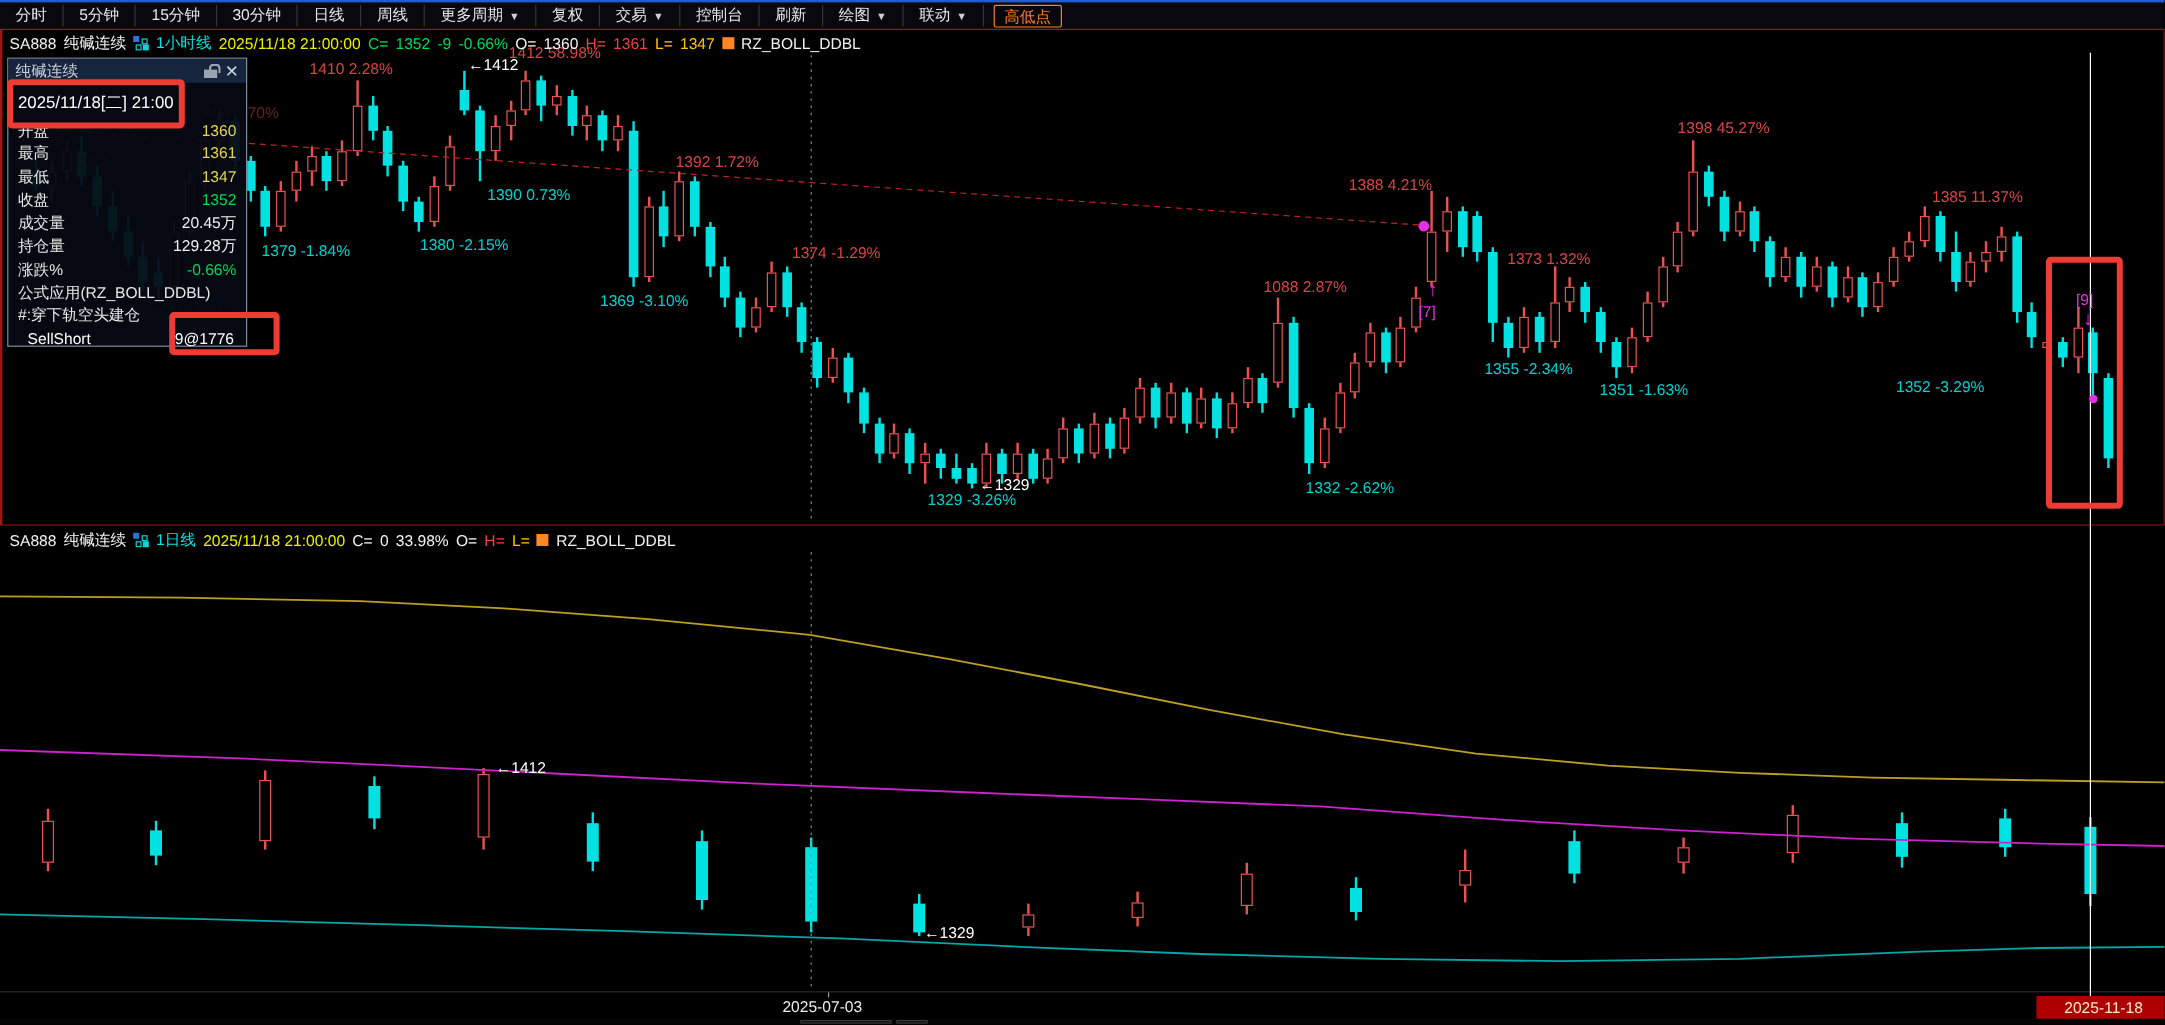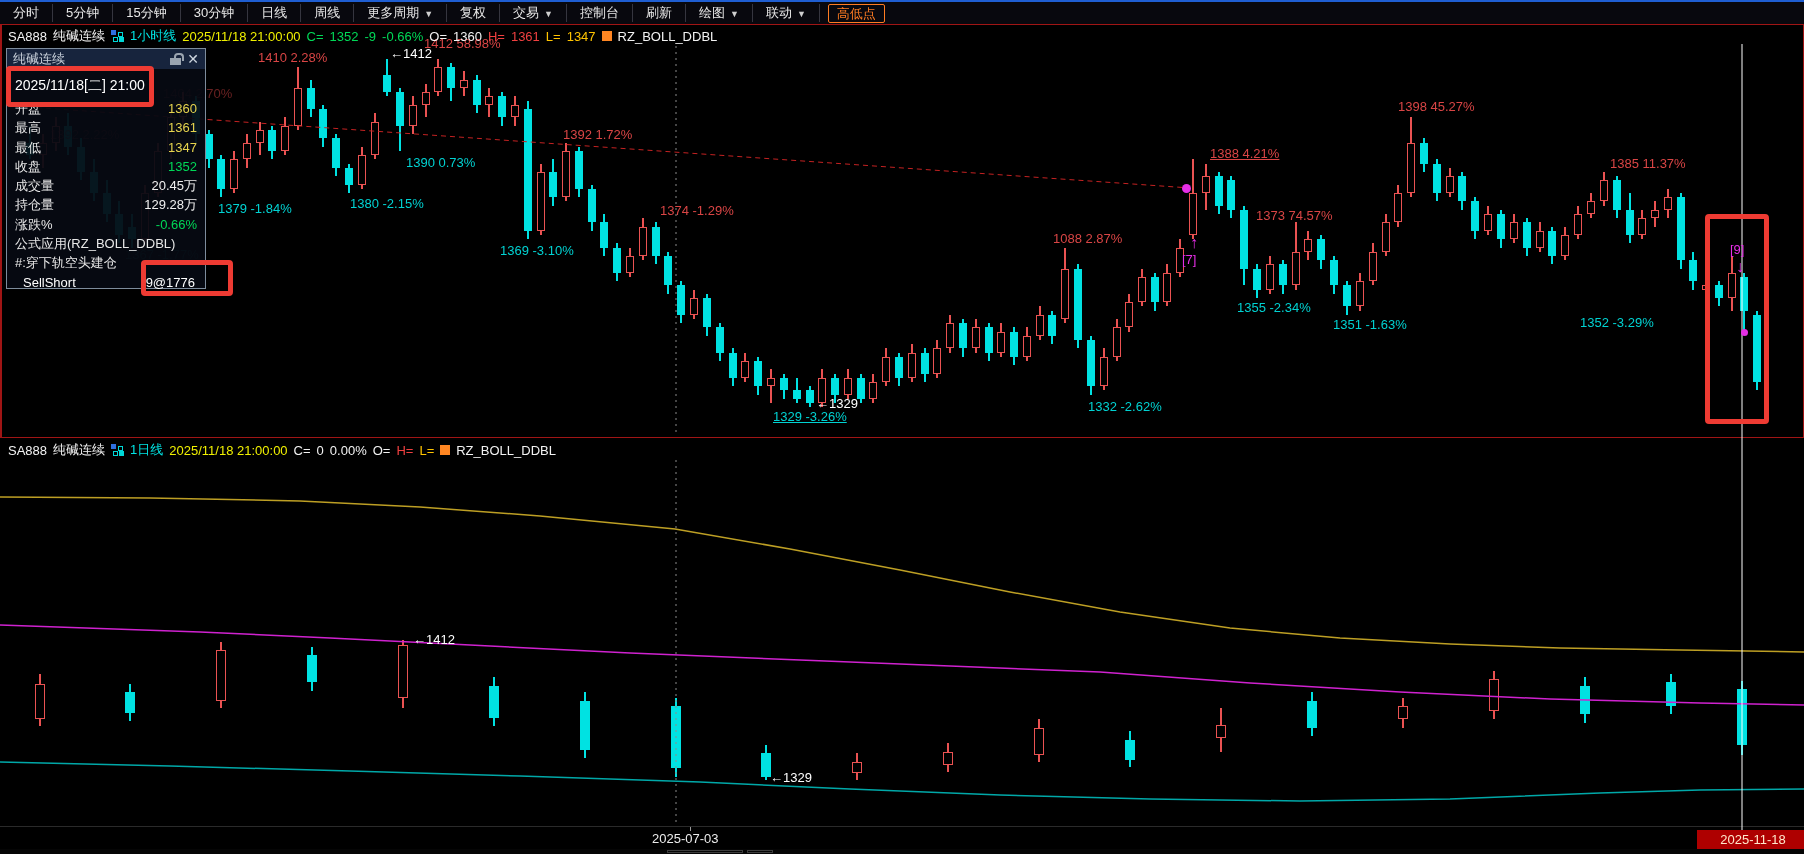--- a/index.html
+++ b/index.html
@@ -496,21 +496,21 @@
     <span class="grid-icon">
         <i class="gi-a"></i>
         <i class="gi-b"></i>
         <i class="gi-c"></i>
         <i class="gi-d"></i>
       </span>
     <span class="ph-period">1日线</span>
     <span class="ph-dt">2025/11/18 21:00:00</span>
     <span class="p2-c">C=</span>
     <span class="p2-c">0</span>
-    <span class="p2-c">0.00%</span>
+    <span class="p2-c">33.98%</span>
     <span class="ph-w">O=</span>
     <span class="ph-h">H=</span>
     <span class="ph-l">L=</span>
     <span class="ind-square"></span>
     <span class="ph-w">RZ_BOLL_DDBL</span>
   </div>
 
   <div class="axis">
     <div class="axis-tick" id="tick-left" style="left: 690px;"></div>
     <div class="axis-date" id="axis-left-date" style="left: 652px;">2025-07-03</div>
@@ -526,26 +526,26 @@
     <div class="lbl" style="left: 125px; top: 247px; color: rgba(0, 165, 165, 0.5);">1367 -1.77%</div>
     <div class="lbl" style="left: 258px; top: 50px; color: rgb(217, 69, 69);">1410 2.28%</div>
     <div class="lbl" style="left: 390px; top: 46px; color: rgb(255, 255, 255);">←1412</div>
     <div class="lbl" style="left: 424px; top: 36px; color: rgb(217, 69, 69);">1412 58.98%</div>
     <div class="lbl" style="left: 218px; top: 201px; color: rgb(0, 210, 210);">1379 -1.84%</div>
     <div class="lbl" style="left: 406px; top: 155px; color: rgb(0, 210, 210);">1390 0.73%</div>
     <div class="lbl" style="left: 350px; top: 196px; color: rgb(0, 210, 210);">1380 -2.15%</div>
     <div class="lbl" style="left: 500px; top: 243px; color: rgb(0, 210, 210);">1369 -3.10%</div>
     <div class="lbl" style="left: 563px; top: 127px; color: rgb(217, 69, 69);">1392 1.72%</div>
     <div class="lbl" style="left: 660px; top: 203px; color: rgb(217, 69, 69);">1374 -1.29%</div>
-    <div class="lbl" style="left: 773px; top: 409px; color: rgb(0, 210, 210); text-decoration: underline;">1329 -3.26%</div>
+    <div class="lbl" style="left: 773px; top: 409px; color: rgb(0, 210, 210);">1329 -3.26%</div>
     <div class="lbl" style="left: 816px; top: 396px; color: rgb(255, 255, 255);">←1329</div>
     <div class="lbl" style="left: 1053px; top: 231px; color: rgb(217, 69, 69);">1088 2.87%</div>
     <div class="lbl" style="left: 1088px; top: 399px; color: rgb(0, 210, 210);">1332 -2.62%</div>
-    <div class="lbl" style="left: 1210px; top: 146px; color: rgb(217, 69, 69); text-decoration: underline;">1388 4.21%</div>
-    <div class="lbl" style="left: 1256px; top: 208px; color: rgb(217, 69, 69);">1373 74.57%</div>
+    <div class="lbl" style="left: 1124px; top: 146px; color: rgb(217, 69, 69);">1388 4.21%</div>
+    <div class="lbl" style="left: 1256px; top: 208px; color: rgb(217, 69, 69);">1373 1.32%</div>
     <div class="lbl" style="left: 1237px; top: 300px; color: rgb(0, 210, 210);">1355 -2.34%</div>
     <div class="lbl" style="left: 1333px; top: 317px; color: rgb(0, 210, 210);">1351 -1.63%</div>
     <div class="lbl" style="left: 1398px; top: 99px; color: rgb(217, 69, 69);">1398 45.27%</div>
     <div class="lbl" style="left: 1610px; top: 156px; color: rgb(217, 69, 69);">1385 11.37%</div>
     <div class="lbl" style="left: 1580px; top: 315px; color: rgb(0, 210, 210);">1352 -3.29%</div>
     <div class="lbl" style="left: 413px; top: 632px; color: rgb(255, 255, 255);">←1412</div>
     <div class="lbl" style="left: 770px; top: 770px; color: rgb(255, 255, 255);">←1329</div>
     <div class="marker" style="left: 1182px; top: 184px; width: 9px; height: 9px; border-radius: 50%; background: rgb(230, 46, 230);"></div>
     <div class="marker" style="left: 1190px; top: 234px; font-size: 16px; font-weight: bold;">↑</div>
     <div class="marker" style="left: 1182px; top: 252px; font-size: 13px;">[7]</div>

